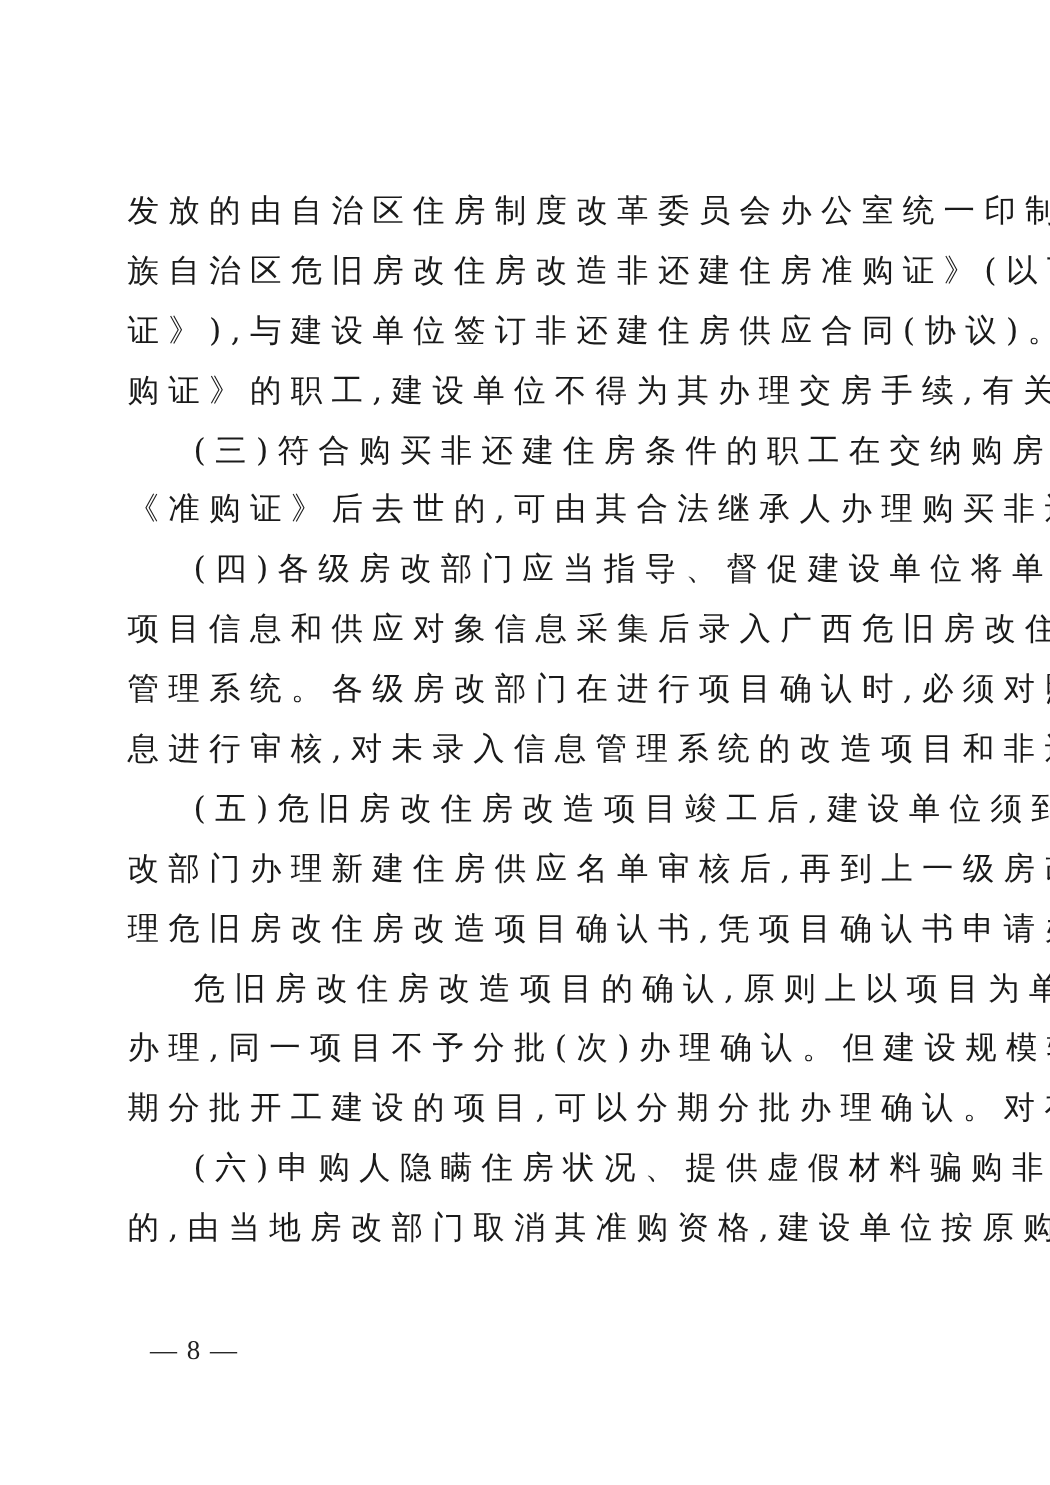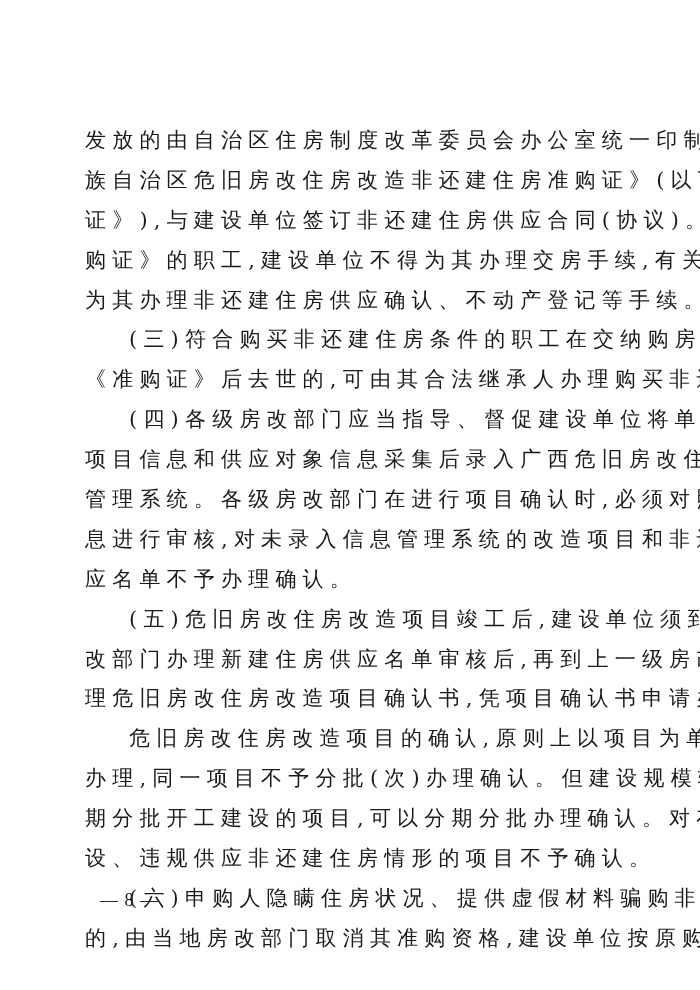--- a/index.html
+++ b/index.html
@@ -13,31 +13,28 @@
             font-family: "Liberation Serif", serif; color: #222; letter-spacing: 1px; }
 </style>
 </head>
 <body>
 
 <div class="page" id="doc">
     <div class="line">发放的由自治区住房制度改革委员会办公室统一印制的《广西壮</div>
     <div class="line">族自治区危旧房改住房改造非还建住房准购证》(以下称《准购</div>
     <div class="line">证》),与建设单位签订非还建住房供应合同(协议)。对未取得《准</div>
     <div class="line">购证》的职工,建设单位不得为其办理交房手续,有关部门不得</div>
-    <div class="line">为其办理非还建住房供应确认、不动产登记等手续。</div>
     <div class="line indent">(三)符合购买非还建住房条件的职工在交纳购房款或取得</div>
     <div class="line">《准购证》后去世的,可由其合法继承人办理购买非还建住房手续。</div>
     <div class="line indent">(四)各级房改部门应当指导、督促建设单位将单位信息、</div>
     <div class="line">项目信息和供应对象信息采集后录入广西危旧房改住房改造信息</div>
     <div class="line">管理系统。各级房改部门在进行项目确认时,必须对照已录入信</div>
     <div class="line">息进行审核,对未录入信息管理系统的改造项目和非还建住房供</div>
-    <div class="line">应名单不予办理确认。</div>
     <div class="line indent">(五)危旧房改住房改造项目竣工后,建设单位须到当地房</div>
     <div class="line">改部门办理新建住房供应名单审核后,再到上一级房改部门办</div>
     <div class="line">理危旧房改住房改造项目确认书,凭项目确认书申请办理不动产</div>
     <div class="line indent">危旧房改住房改造项目的确认,原则上以项目为单位一次性</div>
     <div class="line">办理,同一项目不予分批(次)办理确认。但建设规模较大,分</div>
     <div class="line">期分批开工建设的项目,可以分期分批办理确认。对存在违规建</div>
-    <div class="line">设、违规供应非还建住房情形的项目不予确认。</div>
     <div class="line indent">(六)申购人隐瞒住房状况、提供虚假材料骗购非还建住房</div>
     <div class="line">的,由当地房改部门取消其准购资格,建设单位按原购房价格收</div>
   </div>
 <div class="footer">— 8 —</div>
 
 </body></html>

